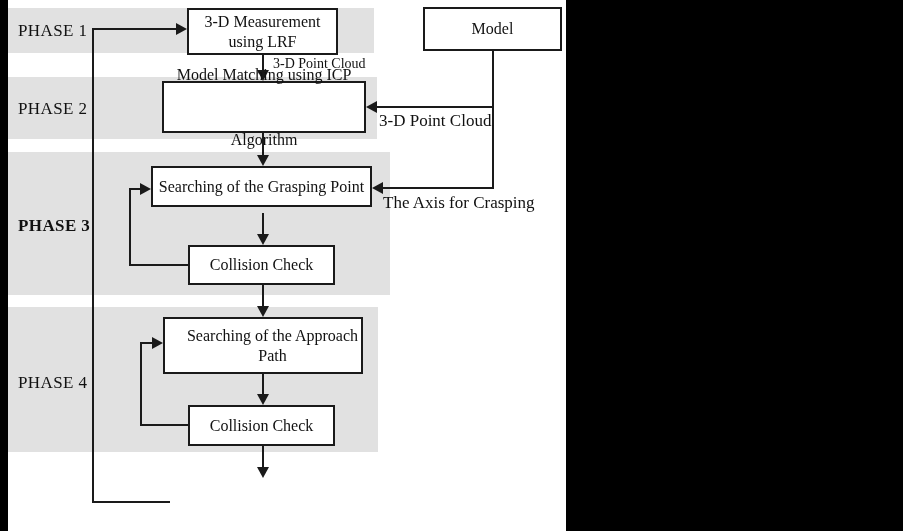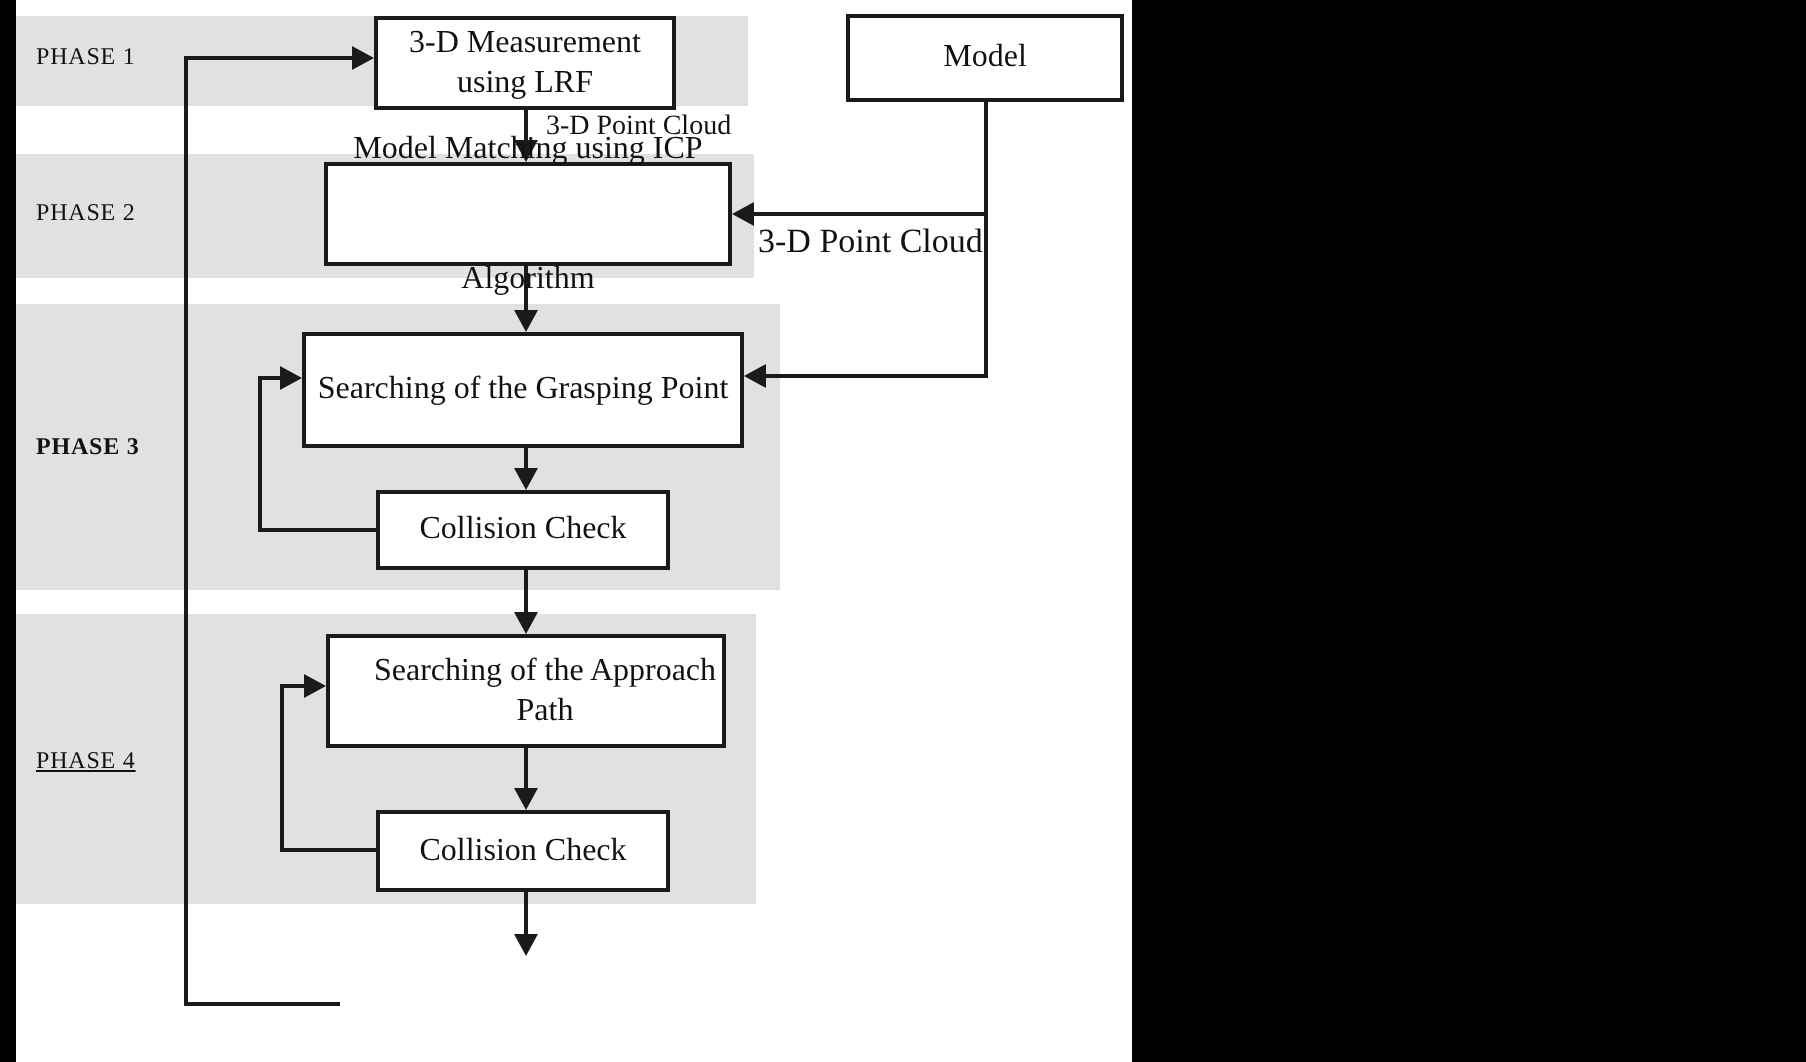--- a/index.html
+++ b/index.html
@@ -15,21 +15,21 @@
     width:903px;height:531px;
     background:var(--bg);
     overflow:hidden;
     font-family:"Liberation Serif", serif;
     color:var(--text);
   }
   .mask{position:absolute;background:var(--mask);}
   .band{position:absolute;background:var(--band);}
   .phase-label{
     position:absolute;
-    font-size:12px;
+    font-size:17px;
     letter-spacing:0.4px;
     white-space:nowrap;
   }
   .node{
     position:absolute;
     box-sizing:border-box;
     background:#fff;
     border:2px solid var(--line);
     display:flex;
     flex-direction:column;
@@ -55,21 +55,21 @@
 <div class="stage">
 
   <div class="band" style="left:8px;top:8px;width:366px;height:45px;"></div>
   <div class="band" style="left:8px;top:77px;width:369px;height:62px;"></div>
   <div class="band" style="left:8px;top:152px;width:382px;height:143px;"></div>
   <div class="band" style="left:8px;top:307px;width:370px;height:145px;"></div>
 
   <div class="phase-label" style="left:18px;top:21px;">PHASE 1</div>
   <div class="phase-label" style="left:18px;top:99px;">PHASE 2</div>
   <div class="phase-label" style="left:18px;top:216px;font-weight:bold;">PHASE 3</div>
-  <div class="phase-label" style="left:18px;top:373px;text-decoration:underline;">PHASE 4</div>
+  <div class="phase-label" style="left:18px;top:373px;">PHASE 4</div>
 
   <div class="line" style="left:92px;top:28px;width:2px;height:475px;"></div>
   <div class="line" style="left:92px;top:501px;width:78px;height:2px;"></div>
   <div class="line" style="left:92px;top:28px;width:84px;height:2px;"></div>
   <div class="arr right" style="left:176px;top:23px;"></div>
 
   <div class="line" style="left:262px;top:51px;width:2px;height:19px;"></div>
   <div class="arr down" style="left:257px;top:70px;"></div>
 
   <div class="line" style="left:262px;top:133px;width:2px;height:22px;"></div>
@@ -110,37 +110,38 @@
 
   <div class="node" style="left:423px;top:7px;width:139px;height:44px;">
     <span>Model</span>
   </div>
 
   <div class="node" style="left:162px;top:81px;width:204px;height:52px;gap:46px;">
     <span>Model Matching using ICP</span>
     <span>Algorithm</span>
   </div>
 
-  <div class="node" style="left:151px;top:166px;width:221px;height:58px;">
+  <div class="node" style="left:151px;top:166px;width:221px;height:41px;">
     <span>Searching of the Grasping Point</span>
   </div>
 
   <div class="node" style="left:188px;top:245px;width:147px;height:40px;">
     <span>Collision Check</span>
   </div>
 
   <div class="node" style="left:163px;top:317px;width:200px;height:57px;padding-left:19px;">
     <span>Searching of the Approach</span>
     <span>Path</span>
   </div>
 
   <div class="node" style="left:188px;top:405px;width:147px;height:41px;">
     <span>Collision Check</span>
   </div>
 
 
   <div class="edge-label small" style="left:273px;top:56px;">3-D Point Cloud</div>
   <div class="edge-label large" style="left:379px;top:111px;">3-D Point Cloud</div>
+  <div class="edge-label large" style="left:383px;top:193px;">The Axis for Crasping</div>
 
   <div class="mask" style="left:0;top:0;width:8px;height:531px;"></div>
   <div class="mask" style="left:566px;top:0;width:337px;height:531px;"></div>
 
 </div>
 
 </body></html>

